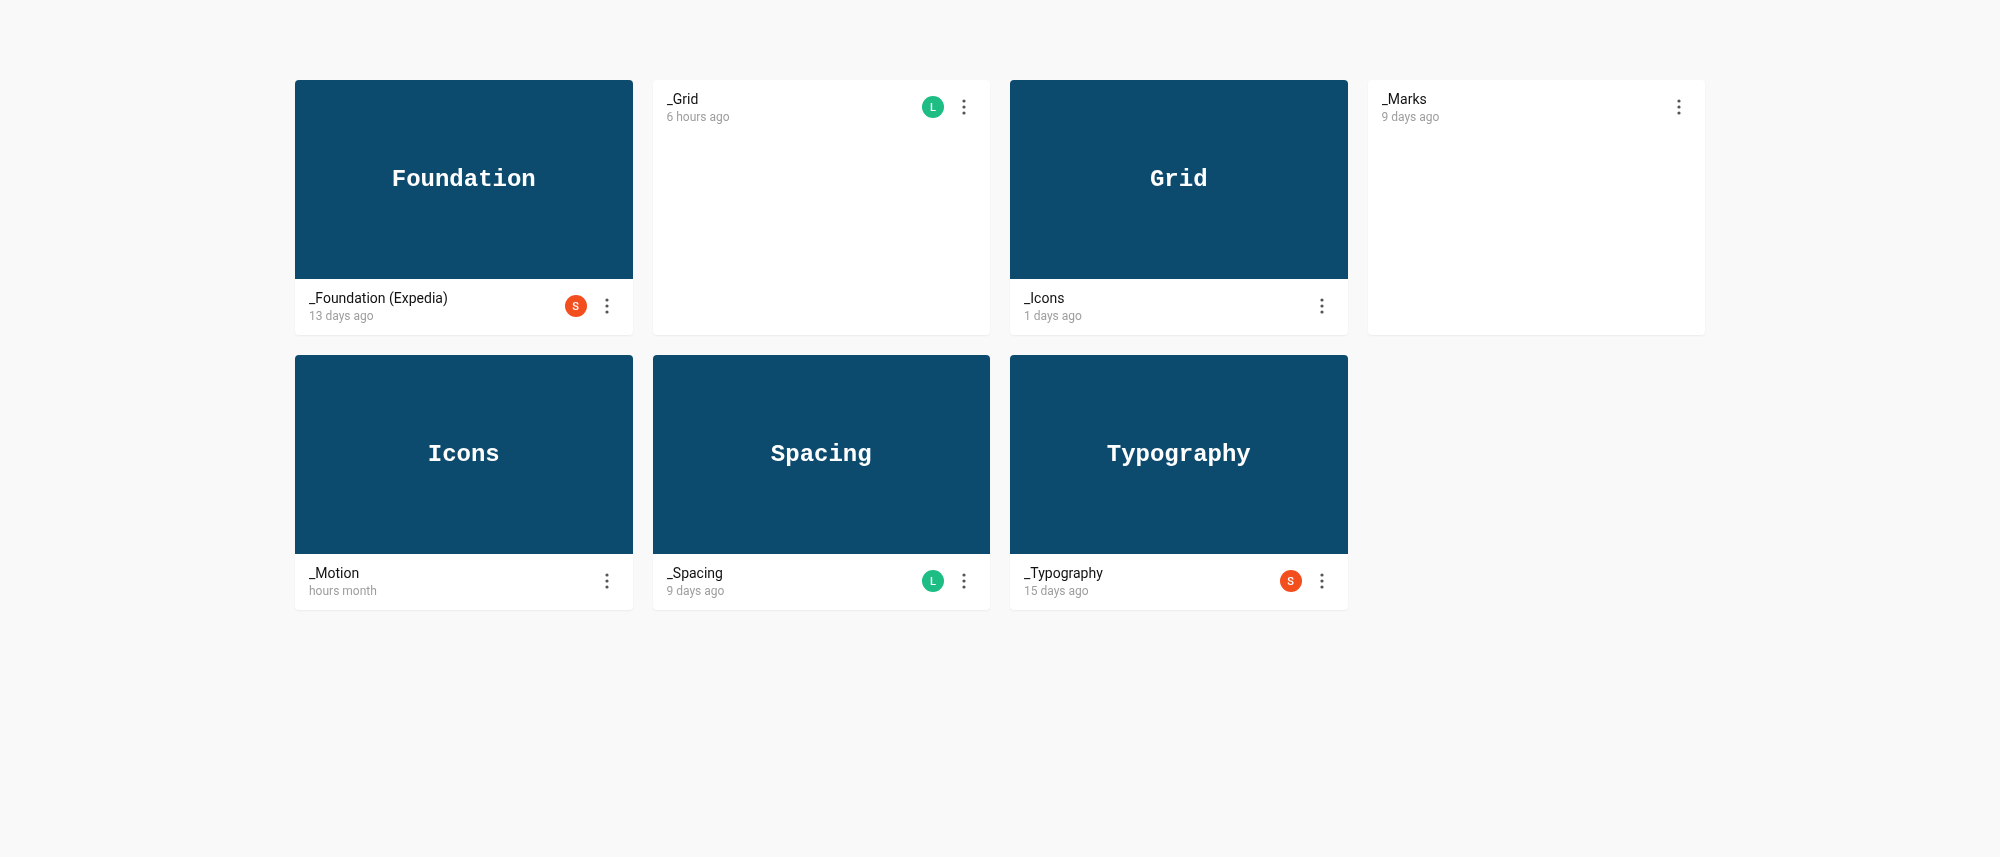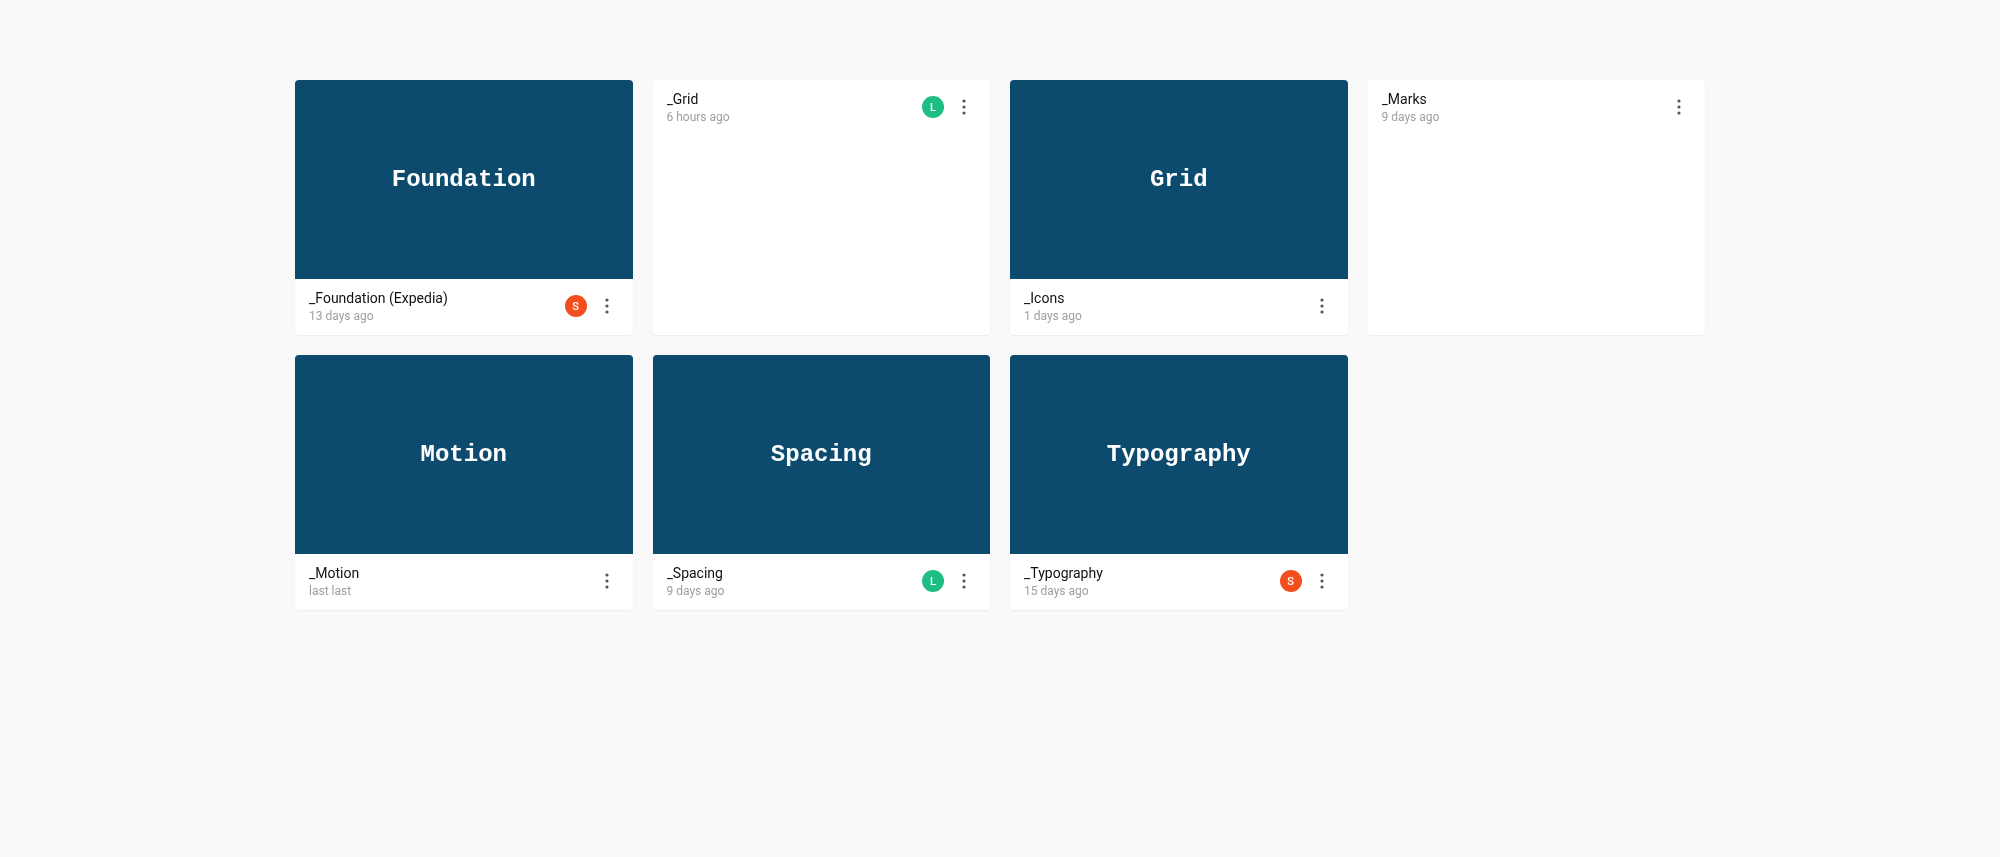--- a/index.html
+++ b/index.html
@@ -153,26 +153,26 @@
           <svg width="4" height="16" viewBox="0 0 4 16">
             <circle cx="2" cy="2" r="1.6"></circle>
             <circle cx="2" cy="8" r="1.6"></circle>
             <circle cx="2" cy="14" r="1.6"></circle>
           </svg>
         </div>
       </div>
     </div>
     <div class="card">
       <div class="thumb">
-        <span class="thumb-label">Motion</span>
+        <span class="thumb-label">Icons</span>
       </div>
       <div class="meta">
         <div class="meta-text">
           <div class="file-name">_Motion</div>
-          <div class="timestamp">last last</div>
+          <div class="timestamp">hours month</div>
         </div>
         <div class="more-btn">
           <svg width="4" height="16" viewBox="0 0 4 16">
             <circle cx="2" cy="2" r="1.6"></circle>
             <circle cx="2" cy="8" r="1.6"></circle>
             <circle cx="2" cy="14" r="1.6"></circle>
           </svg>
         </div>
       </div>
     </div>

